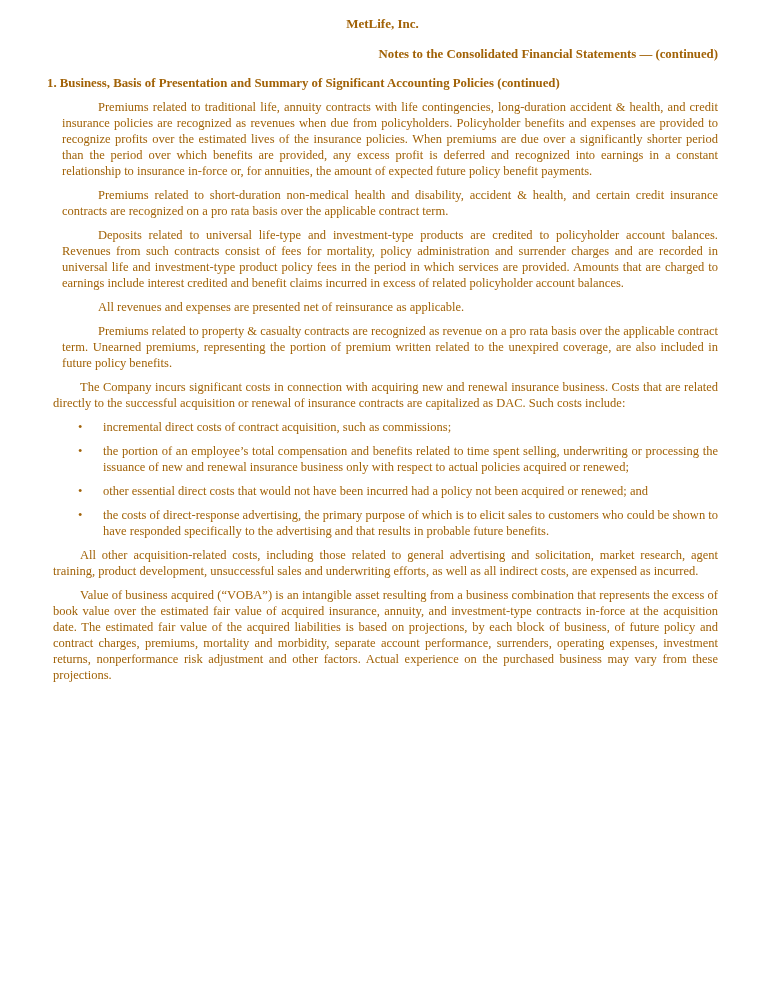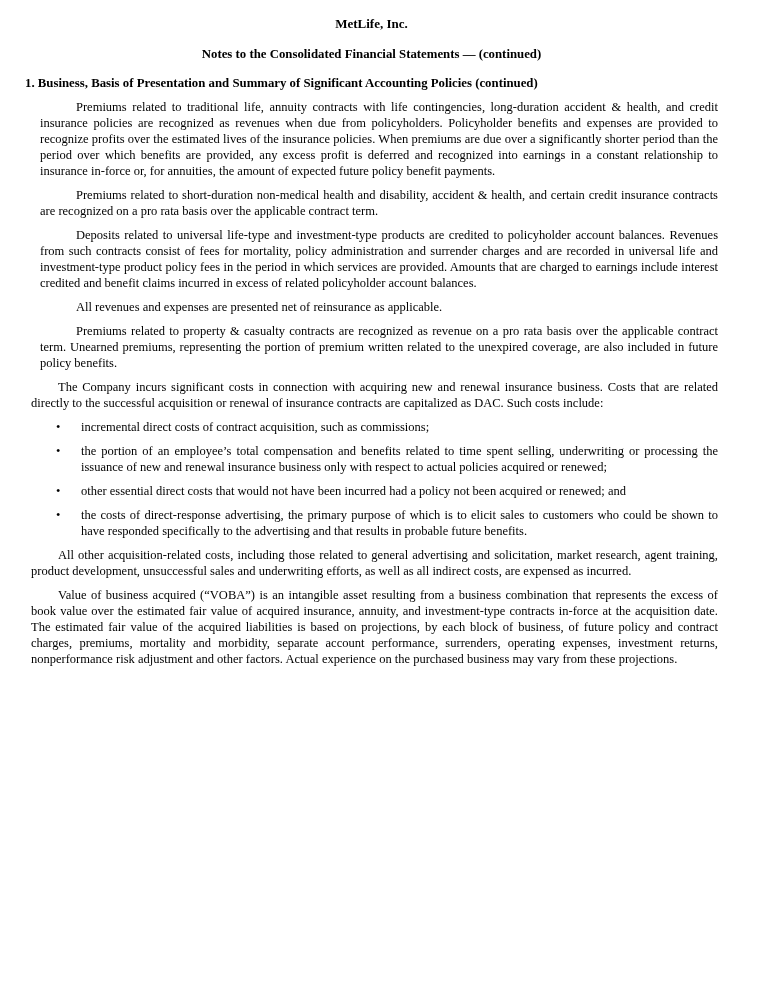--- a/index.html
+++ b/index.html
@@ -2,35 +2,35 @@
 <html><head>
 <meta charset="utf-8">
 <style>
   html, body { margin: 0; padding: 0; background: #ffffff; }
   .page {
     position: relative;
     width: 768px;
     height: 808px;
     background: #ffffff;
     box-sizing: border-box;
-    padding: 16px 50px 0 25px;
+    padding: 16px 50px 0 47px;
     font-family: "Liberation Serif", serif;
     font-size: 12.5px;
     line-height: 16px;
-    color: #000000;
+    color: #a16207;
     overflow: hidden;
   }
   .company-title {
     text-align: center;
     font-weight: bold;
     font-size: 13px;
   }
   .doc-title {
     margin-top: 14px;
-    text-align: center;
+    text-align: right;
     font-weight: bold;
     font-size: 12.8px;
   }
   .section-heading {
     margin-top: 13px;
     font-weight: bold;
     font-size: 12.8px;
   }
   .para {
     margin-top: 8px;

